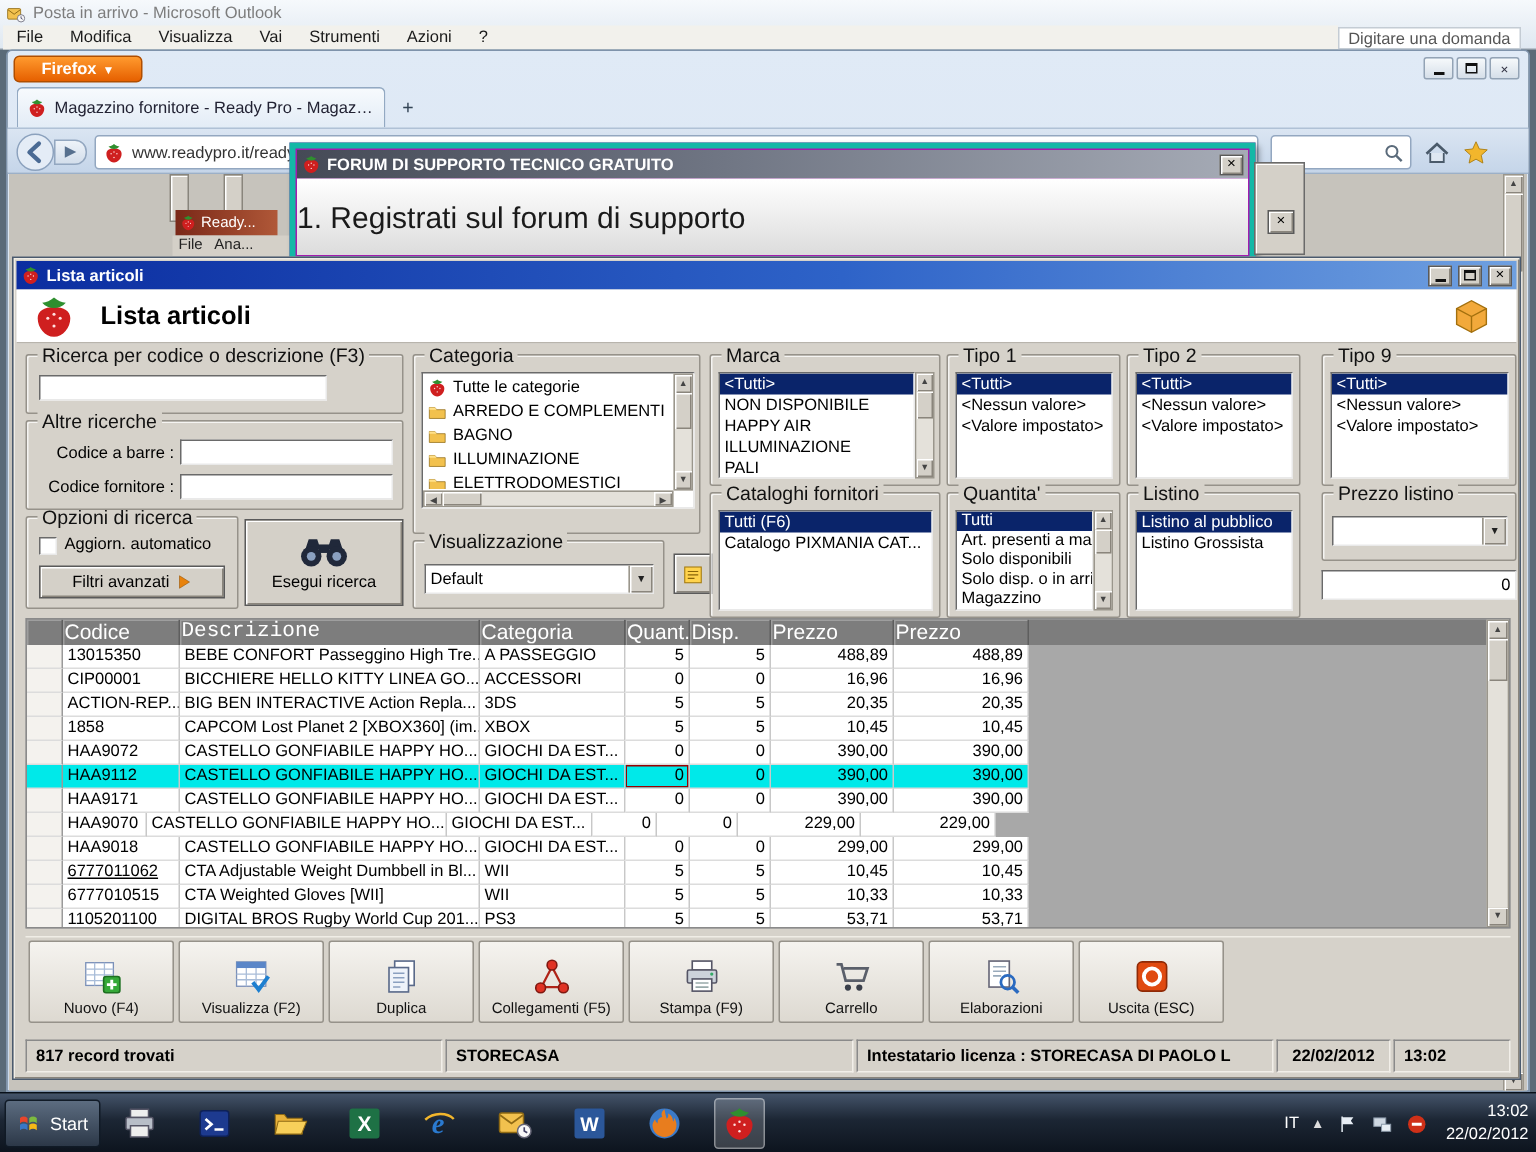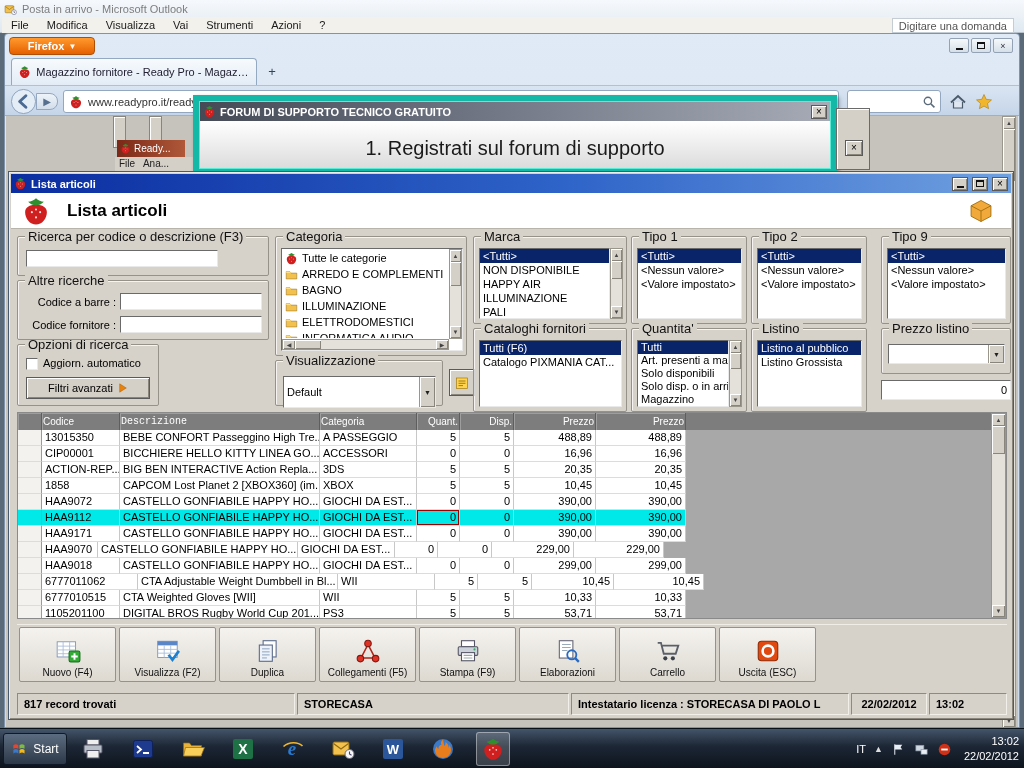--- a/index.html
+++ b/index.html
@@ -53,40 +53,40 @@
 .ff-back{position:absolute;left:5px;top:2px;width:27px;height:27px;}
 .ff-fwd{position:absolute;left:31px;top:7px;width:22px;height:17px;background:linear-gradient(#eef3f9,#d3deeb);border:1px solid #93a7c0;border-radius:0 8px 8px 0;color:#57708e;font-size:10px;text-align:center;line-height:15px;}
 .ff-url{position:absolute;left:58px;top:4px;width:776px;height:23px;background:#fff;border:1px solid #93a7c0;border-radius:3px;display:flex;align-items:center;gap:5px;padding:0 5px;font-size:11px;color:#333;}
 .ff-search{position:absolute;left:842px;top:4px;width:94px;height:23px;background:#fff;border:1px solid #93a7c0;border-radius:3px;display:flex;align-items:center;justify-content:flex-end;padding:0 4px;}
 .ff-iconbtn{position:absolute;top:5px;width:22px;height:22px;display:flex;align-items:center;justify-content:center;}
 .ff-content{position:absolute;left:1px;top:82px;right:1px;bottom:0;background:#c6c3bc;overflow:hidden;}
 .fragbar{background:#d4d0c8;border:1px solid #89857c;box-shadow:inset 1px 1px 0 #fff;}
 .frag-title{background:linear-gradient(90deg,#7a2818,#b05838);color:#fff;font-size:10px;display:flex;align-items:center;gap:3px;padding:0 3px;white-space:nowrap;overflow:hidden;}
 .frag-menu{font-size:10px;color:#222;background:#d4d0c8;padding:1px 4px;white-space:pre;border-bottom:1px solid #a8a49c;}
 
-#dialog{left:193px;top:95px;width:644px;height:80px;border:6px solid #14b8a6;background:#5eead4;box-shadow:2px 2px 4px rgba(0,0,0,.35);}
+#dialog{left:193px;top:95px;width:644px;height:80px;border:4px solid #14b8a6;background:#a21caf;box-shadow:2px 2px 4px rgba(0,0,0,.35);}
 .dlg-title{position:absolute;left:1px;top:1px;right:1px;height:19px;background:linear-gradient(90deg,#454a56,#707684 45%,#a6abb6);display:flex;align-items:center;gap:4px;padding:0 3px;}
 .dlg-title-text{color:#fff;font-size:11px;font-weight:bold;flex:1;white-space:nowrap;overflow:hidden;}
 .dlg-body{position:absolute;left:1px;top:20px;right:1px;bottom:1px;background:linear-gradient(#ffffff,#dcdcdc);}
-.dlg-msg{text-align:center;padding-top:16px;font-size:20px;color:#1a1a1a;}
+.dlg-msg{text-align:left;padding-top:16px;font-size:20px;color:#1a1a1a;}
 #dialog2{left:836px;top:108px;width:34px;height:62px;background:#d4d0c8;border:1px solid #6a6a6a;box-shadow:inset 1px 1px 0 #fff;}
 
 #app{left:8px;top:171px;width:1006px;height:549px;background:#d6d2ca;border:1px solid #4a5a6e;box-shadow:inset 1px 1px 0 #f0ede6,inset -1px -1px 0 #8a857c;}
 .app-titlebar{position:absolute;left:2px;top:2px;right:2px;height:19px;background:linear-gradient(90deg,#0b2da0,#2e63c8 55%,#6fa0e0);display:flex;align-items:center;padding:0 3px;gap:4px;}
 .app-title-text{color:#fff;font-size:11px;font-weight:bold;flex:1;}
 .app-header{position:absolute;left:2px;top:21px;right:2px;height:36px;background:#fff;border-bottom:1px solid #b8b4ac;}
 .app-heading{position:absolute;left:56px;top:0;line-height:36px;font-size:17px;font-weight:bold;color:#000;}
 .combo{background:#fff;border:1px solid #6a6a6a;border-right-color:#e9e9e9;border-bottom-color:#e9e9e9;display:flex;align-items:center;}
 .combo-val{flex:1;font-size:11px;padding:0 3px;color:#000;}
 .combo-btn{width:16px;height:100%;background:#d4d0c8;box-shadow:inset 1px 1px 0 #fff,inset -1px -1px 0 #8a857c;border-left:1px solid #9a968c;font-size:7px;display:flex;align-items:center;justify-content:center;color:#222;}
 .push{background:#d4d0c8;border:1px solid #5a5a5a;box-shadow:inset 1px 1px 0 #fff,inset -1px -1px 0 #8a857c;font-size:11px;color:#000;display:flex;align-items:center;justify-content:center;gap:5px;}
 
 .tbl-head{display:flex;background:#7d7d7d;overflow:hidden;}
-.th{flex:0 0 auto;color:#fff;font-size:10px;line-height:17px;padding:0 1px;border-right:1px solid #5e5e5e;box-shadow:inset 1px 1px 0 #9e9e9e;overflow:hidden;white-space:nowrap;}
-.th.num{text-align:right;}
+.th{flex:0 0 auto;color:#fff;font-size:14px;line-height:17px;padding:0 1px;border-right:1px solid #5e5e5e;box-shadow:inset 1px 1px 0 #9e9e9e;overflow:hidden;white-space:nowrap;}
+.th.num{text-align:left;}
 .trow{display:flex;height:16px;width:668px;}
 .td{flex:0 0 auto;background:#fff;font-size:11px;line-height:15px;padding:0 3px;border-right:1px solid #c8c8c8;border-bottom:1px solid #dcdcdc;overflow:hidden;white-space:nowrap;color:#000;}
 .td.num{text-align:right;}
 .td.selcol{background:#f4f2ee;border-right:1px solid #9a9a9a;}
 .trow.selected .td{background:#00e9e9;}
 .trow.selected .focuscell{box-shadow:inset 0 0 0 1px #990000;}
 
 .app-toolbar{display:flex;gap:3px;padding:2px 0 0 2px;background:#d6d2ca;border-top:1px solid #f0ede6;}
 .tbtn{width:97px;height:55px;background:linear-gradient(#f5f3ef,#ddd9d1);border:1px solid #96928a;border-radius:2px;display:flex;flex-direction:column;align-items:center;justify-content:flex-end;padding-bottom:3px;}
 .tbicon{height:32px;display:flex;align-items:center;}
@@ -316,24 +316,37 @@
     </div>
 
     <div class="gb abs" style="left:8px;top:108px;width:252px;height:60px">
       <span class="gb-label">Altre ricerche</span>
       <span class="abs" style="left:4px;top:15px;width:94px;text-align:right;font-size:11px">Codice a barre :</span>
       <input class="sunken abs" style="left: 102px; top: 12px; width: 142px; height: 17px;" value="">
       <span class="abs" style="left:4px;top:38px;width:94px;text-align:right;font-size:11px">Codice fornitore :</span>
       <input class="sunken abs" style="left: 102px; top: 35px; width: 142px; height: 17px;" value="">
     </div>
 
+    <div class="push abs" style="left:154px;top:174px;width:106px;height:58px;flex-direction:column;gap:3px">
+      <span data-icon="binoculars" style="width:34px;height:23px">
+          <svg viewBox="0 0 30 20">
+            <rect x="12" y="6" width="6" height="5" fill="#20283a"></rect>
+            <path d="M6 3h5l2 6H4zM19 3h5l2 6h-9z" fill="#20283a"></path>
+            <circle cx="7.5" cy="13" r="6" fill="#20283a"></circle>
+            <circle cx="22.5" cy="13" r="6" fill="#20283a"></circle>
+            <circle cx="7.5" cy="13" r="2.6" fill="#8aa0c0"></circle>
+            <circle cx="22.5" cy="13" r="2.6" fill="#8aa0c0"></circle>
+          </svg>
+        </span>
+      <span>Esegui ricerca</span>
+    </div>
 
     <div class="gb abs" style="left:266px;top:64px;width:192px;height:120px">
       <span class="gb-label">Categoria</span>
-      <div class="sunken abs" style="left:5px;top:11px;width:182px;height:103px">
+      <div class="sunken abs" style="left:5px;top:11px;width:182px;height:91px">
         <div class="abs" style="left:1px;top:1px;right:14px;bottom:12px;overflow:hidden">
             <div class="tree-item">
               <span class="ti-icon">
                 <svg viewBox="0 0 16 16">
                   <path fill="#cf1f1f" d="M8 15.2C4.8 15.2 2.2 12 2.2 8.6c0-2.6 2.3-4 5.8-4s5.8 1.4 5.8 4c0 3.4-2.6 6.6-5.8 6.6z"></path>
                   <path fill="#2f8f2f" d="M8 1.2C6.8 2.3 5.2 3 3.8 3.1 5 4.4 6.4 5 8 5s3-.6 4.2-1.9C10.8 3 9.2 2.3 8 1.2z"></path>
                   <circle cx="5.8" cy="8.6" r=".55" fill="#ffe0e0"></circle>
                   <circle cx="10.2" cy="8.6" r=".55" fill="#ffe0e0"></circle>
                   <circle cx="8" cy="11.4" r=".55" fill="#ffe0e0"></circle>
                   <circle cx="8" cy="7.2" r=".55" fill="#ffe0e0"></circle>
@@ -399,21 +412,21 @@
           <div class="sbtrack">
               <div class="sbthumb"></div>
             </div>
           <div class="sbb">▶</div>
         </div>
       </div>
     </div>
 
     <div class="gb abs" style="left:266px;top:188px;width:168px;height:46px">
       <span class="gb-label">Visualizzazione</span>
-      <div class="combo abs" style="left:7px;top:15px;width:153px;height:32px">
+      <div class="combo abs" style="left:7px;top:15px;width:153px;height:20px">
         <span class="combo-val">Default</span>
         <span class="combo-btn">▼</span>
       </div>
     </div>
     <div class="push abs" style="left:440px;top:197px;width:26px;height:27px">
       <span data-icon="note" style="width:16px;height:16px">
           <svg viewBox="0 0 16 16">
             <rect x="2.5" y="3" width="11" height="10.5" fill="#ffd34d" stroke="#a3790e" stroke-width=".7"></rect>
             <path d="M4.5 6h7M4.5 8.3h7M4.5 10.6h4.5" stroke="#8a6508" stroke-width=".8"></path>
           </svg>
@@ -603,21 +616,21 @@
             <div class="td" style="width: 78px;">HAA9018</div>
             <div class="td" style="width: 200px;">CASTELLO GONFIABILE HAPPY HO...</div>
             <div class="td" style="width: 97px;">GIOCHI DA EST...</div>
             <div class="td num" style="width: 43px;">0</div>
             <div class="td num" style="width: 54px;">0</div>
             <div class="td num" style="width: 82px;">299,00</div>
             <div class="td num" style="width: 90px;">299,00</div>
           </div>
           <div class="trow">
             <div class="td selcol" style="width: 24px;"></div>
-            <div class="td" style="width: 96px;">6777011062</div>
+            <div class="td" style="width: 78px; text-decoration: underline;">6777011062</div>
             <div class="td" style="width: 200px;">CTA Adjustable Weight Dumbbell in Bl...</div>
             <div class="td" style="width: 97px;">WII</div>
             <div class="td num" style="width: 43px;">5</div>
             <div class="td num" style="width: 54px;">5</div>
             <div class="td num" style="width: 82px;">10,45</div>
             <div class="td num" style="width: 90px;">10,45</div>
           </div>
           <div class="trow">
             <div class="td selcol" style="width: 24px;"></div>
             <div class="td" style="width: 78px;">6777010515</div>
@@ -700,37 +713,37 @@
               <rect x="6" y="13.5" width="12" height="7.5" fill="#fff" stroke="#556"></rect>
               <path d="M8 16h8M8 18.5h8" stroke="#9aa"></path>
               <circle cx="18" cy="10.5" r="1" fill="#3a6"></circle>
             </svg>
           </span>
           <span class="tblabel">Stampa (F9)</span>
         </div>
         <div class="tbtn">
           <span class="tbicon">
             <svg viewBox="0 0 24 24">
+              <path d="M2.5 4.5h3l2.6 10h11l2.4-7.5H7" fill="none" stroke="#5a5f6a" stroke-width="1.7"></path>
+              <circle cx="9.5" cy="18.8" r="1.9" fill="#3a3f4a"></circle>
+              <circle cx="16.5" cy="18.8" r="1.9" fill="#3a3f4a"></circle>
+            </svg>
+          </span>
+          <span class="tblabel">Carrello</span>
+        </div>
+        <div class="tbtn">
+          <span class="tbicon">
+            <svg viewBox="0 0 24 24">
               <rect x="4" y="2.5" width="12.5" height="16" fill="#fff" stroke="#667"></rect>
               <path d="M6.5 6h8M6.5 8.8h8M6.5 11.6h5" stroke="#9ab"></path>
               <circle cx="15.5" cy="15.5" r="4.2" fill="none" stroke="#2a6ac0" stroke-width="1.7"></circle>
               <path d="M18.6 18.6 22 22" stroke="#2a6ac0" stroke-width="2.2"></path>
             </svg>
           </span>
           <span class="tblabel">Elaborazioni</span>
-        </div>
-        <div class="tbtn">
-          <span class="tbicon">
-            <svg viewBox="0 0 24 24">
-              <path d="M2.5 4.5h3l2.6 10h11l2.4-7.5H7" fill="none" stroke="#5a5f6a" stroke-width="1.7"></path>
-              <circle cx="9.5" cy="18.8" r="1.9" fill="#3a3f4a"></circle>
-              <circle cx="16.5" cy="18.8" r="1.9" fill="#3a3f4a"></circle>
-            </svg>
-          </span>
-          <span class="tblabel">Carrello</span>
         </div>
         <div class="tbtn">
           <span class="tbicon">
             <svg viewBox="0 0 24 24">
               <rect x="3" y="3" width="18" height="18" rx="3" fill="#e04a10" stroke="#8f2a06"></rect>
               <circle cx="12" cy="12" r="5" fill="none" stroke="#fff" stroke-width="2.4"></circle>
             </svg>
           </span>
           <span class="tblabel">Uscita (ESC)</span>
         </div>

